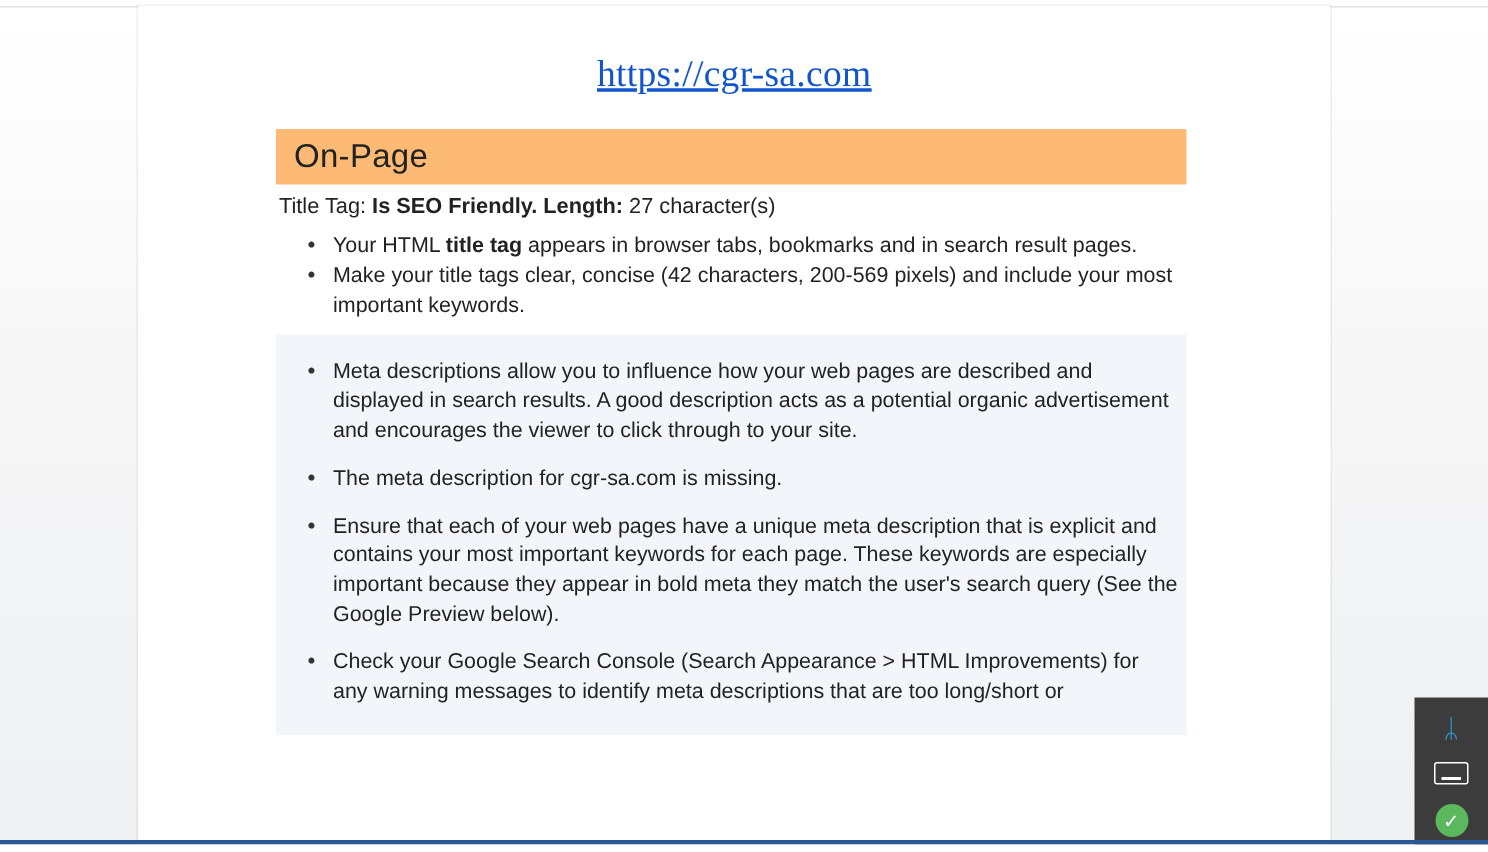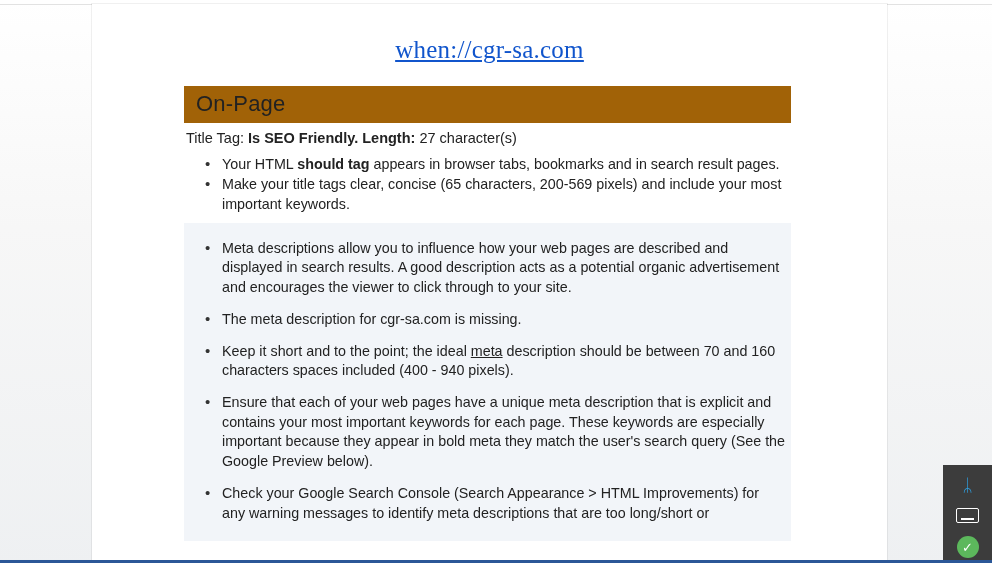--- a/index.html
+++ b/index.html
@@ -47,21 +47,21 @@
     font-family: "Liberation Serif", serif;
     font-size: 25px;
     color: #1155cc;
     text-decoration: underline;
     letter-spacing: 0.2px;
   }
   .doc-url a { color: #1155cc; text-decoration: underline; }
 
   .section-banner {
     margin: 22px 0 0 0;
-    background: #a16207;
+    background: #fdba74;
     padding: 5px 0 6px 12px;
     width: 607px;
     margin-left: 92px;
     box-sizing: border-box;
   }
   .section-banner h1 {
     margin: 0;
     font-size: 22px;
     font-weight: 400;
     color: #222222;
@@ -185,47 +185,46 @@
 </head>
 <body>
 
 <div class="screen">
 
   <div class="top-strip"></div>
 
   <div class="page">
 
     <div class="doc-url">
-      <a href="#">when://cgr-sa.com</a>
+      <a href="#">https://cgr-sa.com</a>
     </div>
 
     <div class="section-banner">
       <h1>On-Page</h1>
     </div>
 
     <div class="content">
       <p class="line">
         <span>Title Tag:</span>
         <b>Is SEO Friendly.</b>
         <b>Length:</b>
         <span>27 character(s)</span>
       </p>
 
       <ul class="bullets">
-        <li>Your HTML <b>should tag</b> appears in browser tabs, bookmarks  and in search result pages.</li>
-        <li>Make your title tags clear, concise (65 characters, 200-569 pixels) and include your most important keywords.</li>
+        <li>Your HTML <b>title tag</b> appears in browser tabs, bookmarks  and in search result pages.</li>
+        <li>Make your title tags clear, concise (42 characters, 200-569 pixels) and include your most important keywords.</li>
       </ul>
 
     </div>
 
     <div class="shaded-block">
       <ul class="bullets spaced">
         <li>Meta descriptions allow you to influence how your web pages are described and displayed in search results. A good description acts as a potential organic advertisement and encourages the viewer to click through to your site.</li>
         <li>The meta description for cgr-sa.com is missing.</li>
-        <li>Keep it short and to the point; the ideal <span class="underline-inline">meta</span> description should be between 70 and 160 characters spaces included (400 - 940 pixels).</li>
         <li>Ensure that each of your web pages have a unique meta description that is explicit and contains your most important keywords  for each page. These keywords  are especially important because they appear in bold meta they match the user's search query (See the Google Preview below).</li>
         <li>Check your Google  Search Console (Search Appearance &gt; HTML Improvements)  for any warning messages to identify meta descriptions that are too  long/short or</li>
       </ul>
     </div>
 
   </div>
 
   <div class="widget">
     <div class="ic">
       <span class="bt">ᛦ</span>

